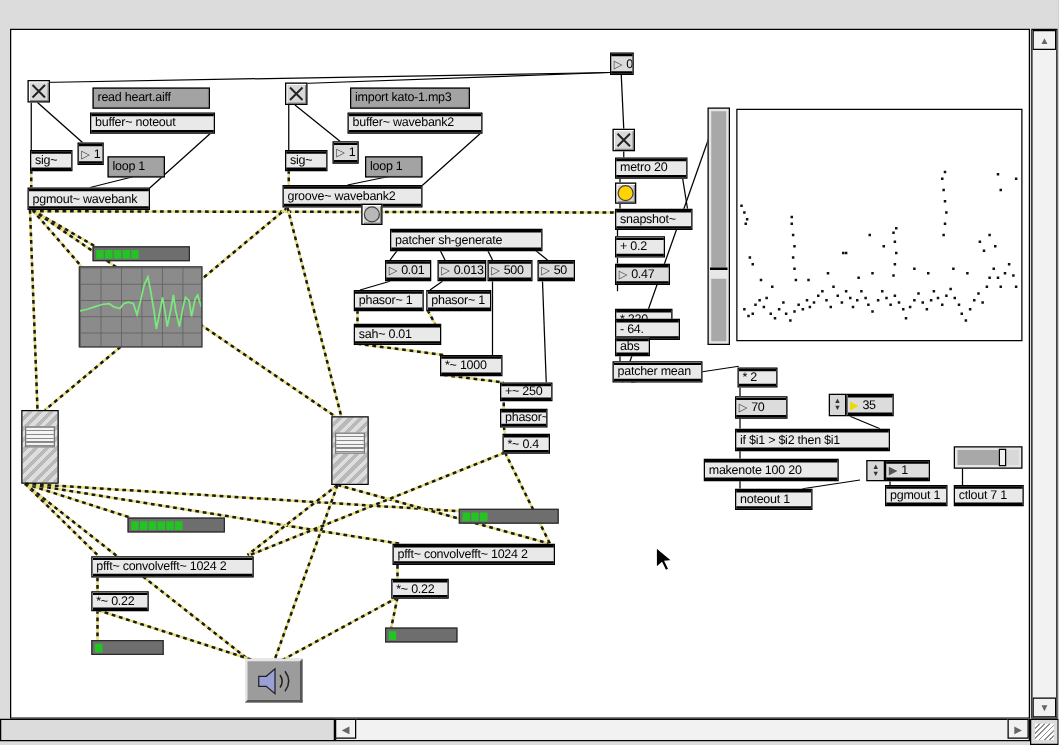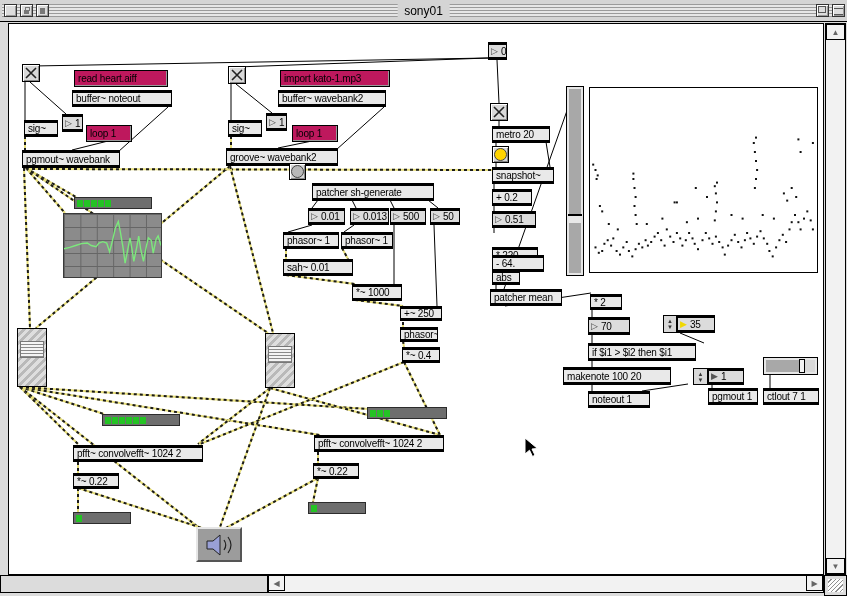--- a/index.html
+++ b/index.html
@@ -35,21 +35,21 @@
   .grow{position:absolute;left:824px;top:0;width:23px;height:21px;background:#dcdcdc;
         border:1px solid #000;box-sizing:border-box;}
   .grow-lines{position:absolute;left:3px;top:3px;right:3px;bottom:3px;
         background:repeating-linear-gradient(135deg,#fff 0 2px,#909090 2px 3px);}
   
   .box{position:absolute;box-sizing:border-box;z-index:2;font-size:10px;color:#000;
        display:flex;align-items:center;white-space:nowrap;overflow:hidden;}
   .box .lbl{padding-left:3px;letter-spacing:-0.2px;}
   .obj{background:#e9e9e9;border:1px solid #000;
        box-shadow:inset 0 2px 0 #000, inset 0 -2px 0 #000;}
-  .msg{background:#be185d;border:1px solid #000;box-shadow:inset -1px -1px 0 #9a9a9a;}
+  .msg{background:#a3a3a3;border:1px solid #000;box-shadow:inset -1px -1px 0 #9a9a9a;}
   .int,.float{background:#dcdcdc;border:1px solid #000;
        box-shadow:inset 0 2px 0 #000, inset 0 -2px 0 #000;}
   .tri{font-size:9px;line-height:9px;padding-left:2px;color:#444;}
   .tri.yellow{color:#f0d800;}
   .tri.dark{color:#555;}
   .toggle{background:#d8d8d8;border:1px solid #000;box-shadow:inset 1px 1px 0 #fff,inset -1px -1px 0 #888;}
   .toggle svg{width:100%;height:100%;}
   .bang{background:#d8d8d8;border:1px solid #000;box-shadow:inset 1px 1px 0 #fff,inset -1px -1px 0 #888;
         justify-content:center;}
   .bang .circle{width:11px;height:11px;border-radius:50%;border:1px solid #444;}
@@ -209,21 +209,21 @@
         <span class="lbl">loop 1</span>
       </div>
       <div class="box obj" style="left: 22px; top: 150px; width: 98px; height: 18px;">
         <span class="lbl">pgmout~ wavebank</span>
       </div>
       <div class="box toggle" style="left: 228px; top: 66px; width: 18px; height: 18px;">
         <svg viewBox="0 0 16 16">
           <path d="M3 3 L13 13 M13 3 L3 13" stroke="#222" stroke-width="1.6" fill="none"></path>
         </svg>
       </div>
-      <div class="box msg" style="left: 280px; top: 70px; width: 110px; height: 17px;">
+      <div class="box msg" style="left: 280px; top: 70px; width: 96px; height: 17px;">
         <span class="lbl">import kato-1.mp3</span>
       </div>
       <div class="box obj" style="left: 278px; top: 90px; width: 108px; height: 17px;">
         <span class="lbl">buffer~ wavebank2</span>
       </div>
       <div class="box int" style="left: 266px; top: 113px; width: 21px; height: 18px;">
         <span class="tri ">▷</span>
         <span class="lbl">1</span>
       </div>
       <div class="box obj" style="left: 228px; top: 120px; width: 34px; height: 17px;">
@@ -294,21 +294,21 @@
         <div class="circle" style="background: rgb(255, 212, 0);"></div>
       </div>
       <div class="box obj" style="left: 492px; top: 167px; width: 62px; height: 17px;">
         <span class="lbl">snapshot~</span>
       </div>
       <div class="box obj" style="left: 492px; top: 189px; width: 40px; height: 17px;">
         <span class="lbl">+ 0.2</span>
       </div>
       <div class="box float" style="left: 492px; top: 211px; width: 44px; height: 17px;">
         <span class="tri ">▷</span>
-        <span class="lbl">0.51</span>
+        <span class="lbl">0.47</span>
       </div>
       <div class="box obj" style="left: 492px; top: 247px; width: 46px; height: 17px;">
         <span class="lbl">* 220.</span>
       </div>
       <div class="box obj" style="left: 492px; top: 255px; width: 52px; height: 17px;">
         <span class="lbl">- 64.</span>
       </div>
       <div class="box obj" style="left: 492px; top: 270px; width: 28px; height: 15px;">
         <span class="lbl">abs</span>
       </div>
@@ -323,21 +323,21 @@
         <span class="lbl">70</span>
       </div>
       <div class="box incdec" style="left: 663px; top: 315px; width: 14px; height: 18px;">
         <span>▲</span>
         <span>▼</span>
       </div>
       <div class="box float" style="left: 677px; top: 315px; width: 38px; height: 18px;">
         <span class="tri yellow">▶</span>
         <span class="lbl">35</span>
       </div>
-      <div class="box obj" style="left: 588px; top: 343px; width: 108px; height: 18px;">
+      <div class="box obj" style="left: 588px; top: 343px; width: 124px; height: 18px;">
         <span class="lbl">if $i1 &gt; $i2 then $i1</span>
       </div>
       <div class="box obj" style="left: 563px; top: 367px; width: 108px; height: 18px;">
         <span class="lbl">makenote 100 20</span>
       </div>
       <div class="box incdec" style="left: 693px; top: 368px; width: 15px; height: 17px;">
         <span>▲</span>
         <span>▼</span>
       </div>
       <div class="box float" style="left: 708px; top: 368px; width: 36px; height: 17px;">
@@ -532,38 +532,20 @@
         <span class="lbl">*~ 0.22</span>
       </div>
       <div class="box ezdac" style="left: 196px; top: 527px; width: 46px; height: 35px;">
         <svg width="36" height="26" viewBox="0 0 36 26">
           <polygon points="6,9 12,9 19,3 19,23 12,17 6,17" fill="#99a0d6" stroke="#222" stroke-width="1"></polygon>
           <path d="M23 8 q3.5 5 0 10 M27 5 q6 8 0 16" stroke="#222" stroke-width="1.2" fill="none"></path>
         </svg>
       </div>
     </div>
 
-  <div class="titlebar">
-    <div class="tb-stripes"></div>
-    <div class="tb-btn" style="left:4px"></div>
-    <div class="tb-btn" style="left:20px">
-      <span class="tb-glyph" style="left:3px;top:5px;width:5px;height:4px"></span>
-      <span class="tb-glyph" style="left:4px;top:2px;width:3px;height:3px;background:transparent;border:1px solid #777;border-bottom:none"></span>
-    </div>
-    <div class="tb-btn" style="left:36px">
-      <span class="tb-glyph" style="left:3px;top:3px;width:5px;height:6px"></span>
-    </div>
-    <span class="tb-title">sony01</span>
-    <div class="tb-btn" style="left:816px">
-      <span class="tb-zoom-inner"></span>
-    </div>
-    <div class="tb-btn" style="left:832px">
-      <span class="tb-shade-inner"></span>
-    </div>
-  </div>
 
   <div class="vsb">
     <div class="sb-arrow" style="left:0;top:0;width:19px"><span>▲</span></div>
     <div class="sb-arrow" style="left:0;top:534px;width:19px"><span>▼</span></div>
   </div>
 
   <div class="hsb-row">
     <div class="hsb-blank"></div>
     <div class="hsb-track"></div>
     <div class="sb-arrow" style="left:268px;top:0"><span>◀</span></div>

